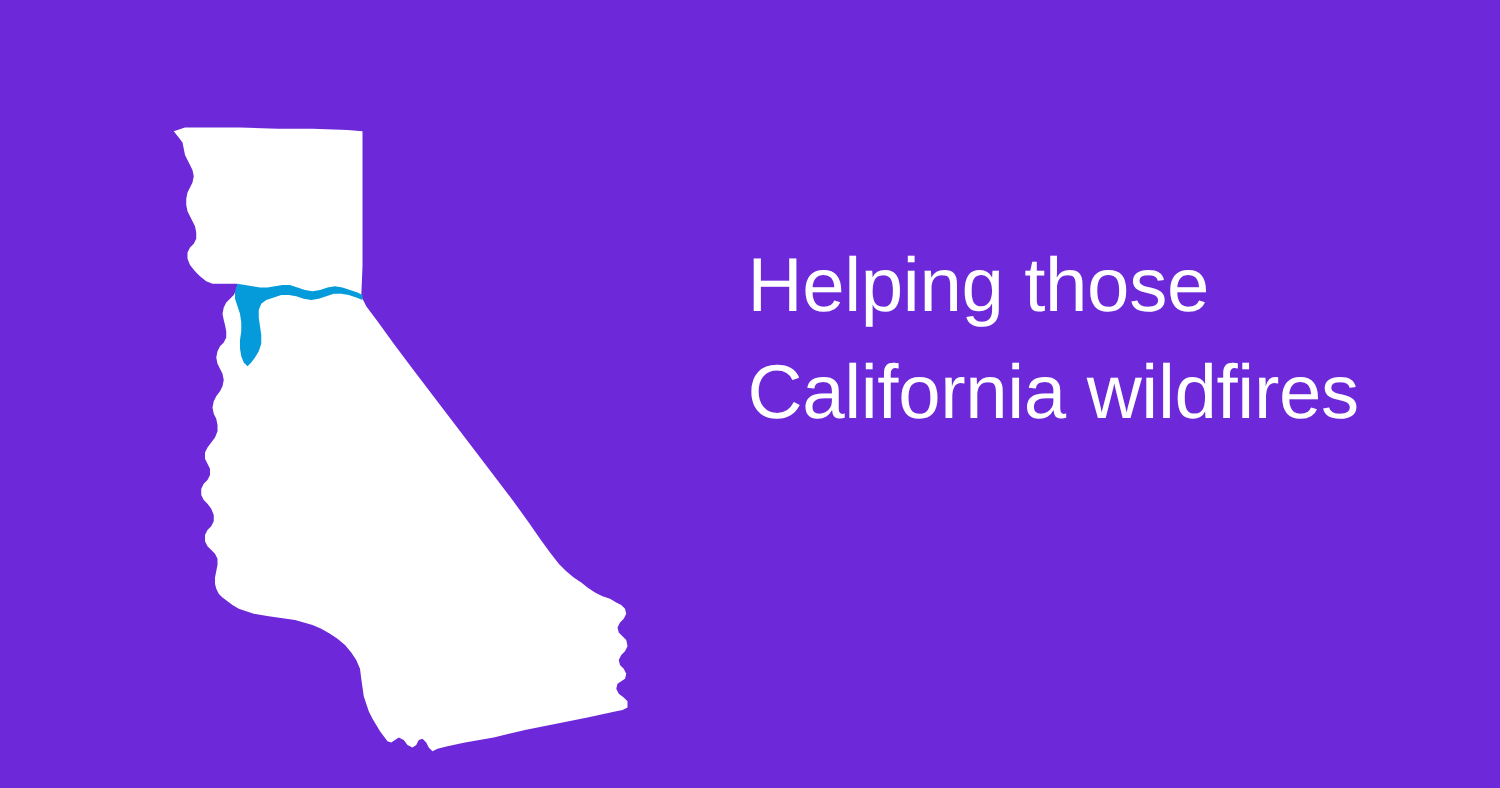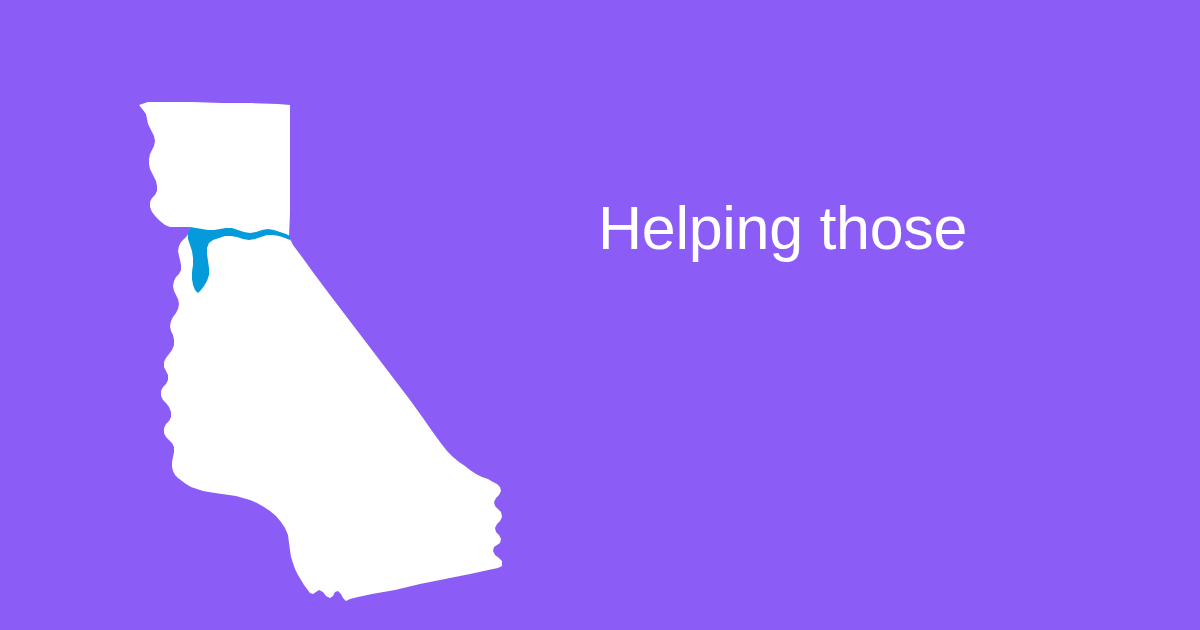--- a/index.html
+++ b/index.html
@@ -6,21 +6,21 @@
   html, body {
     margin: 0;
     padding: 0;
     background: #ffffff;
   }
   #banner {
     position: relative;
     width: 1200px;
     height: 630px;
     overflow: hidden;
-    background: #8b5cf6;
+    background: #6d28d9;
     font-family: "Liberation Sans", "DejaVu Sans", sans-serif;
   }
   #map-wrap {
     position: absolute;
     left: 110px;
     top: 85px;
     width: 420px;
     height: 465px;
   }
   #map-wrap svg {
@@ -120,15 +120,16 @@
         <ellipse class="state-shape" cx="168" cy="422" rx="7" ry="2.5" transform="rotate(-20 168 422)"></ellipse>
         <path class="state-shape" d="M 233,417 q 7,-2 10,4 q 2,6 -3,7 q -4,-1 -5,-6 q -1,-4 -2,-5 Z"></path>
         <path class="state-shape" d="M 229,432 q 5,3 6,10 q 0,6 -4,6 q -3,-4 -3,-9 q 0,-5 1,-7 Z"></path>
         <path class="state-shape" d="M 234,446 q 5,3 6,9 q 0,5 -4,4 q -3,-4 -3,-8 Z"></path>
       </g>
     </svg>
   </div>
 
   <div id="headline">
     <span class="hl-line">Helping those</span>
+    <span class="hl-line">California wildfires</span>
   </div>
 
 </div>
 
 </body></html>

